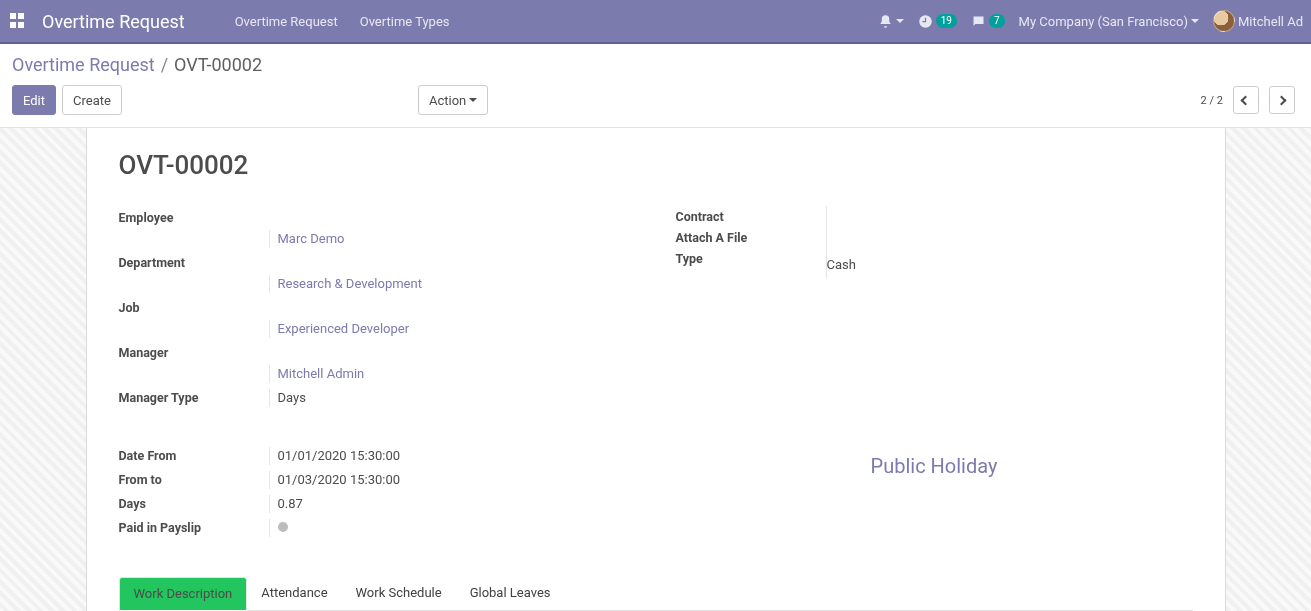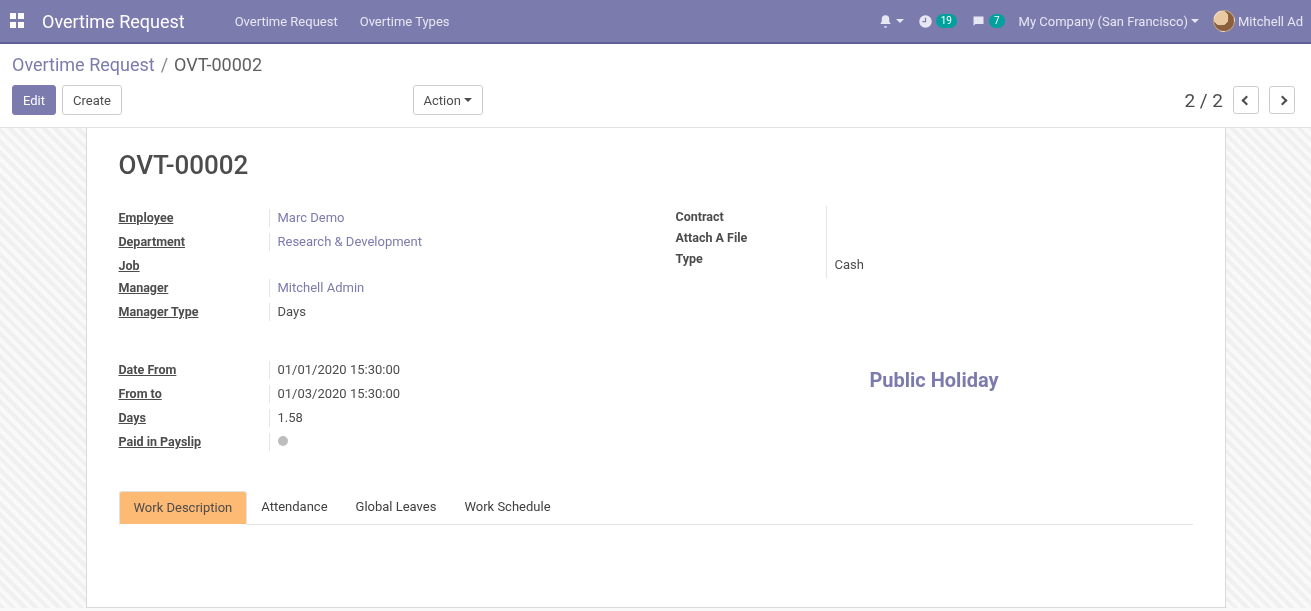--- a/index.html
+++ b/index.html
@@ -24,56 +24,56 @@
 
   
   .o_cp { background:#fff; border-bottom:1px solid #e2e2e2; padding:10px 16px 12px 12px; }
   .breadcrumbs { font-size:18px; color:#7c7bad; margin-bottom:10px; display:flex; align-items:center; gap:6px;}
   .breadcrumbs .sep { color:#888; }
   .breadcrumbs .current { color:#5f5f5f; }
   .cp_row { display:flex; align-items:center; }
   .btn { display:inline-flex; align-items:center; justify-content:center; height:30px; padding:0 10px; border:1px solid #ccc; background:#fff; color:#4c4c4c; border-radius:3px; cursor:pointer; font-size:13px;}
   .btn.primary { background:#7c7bad; color:#ffffff; border:1px solid #7c7bad; }
   .action_group { margin-left:auto; margin-right:auto; position:relative; left:-40px;}
-  .pager { margin-left:auto; display:flex; align-items:center; gap:10px; color:#4c4c4c; font-size:19px;}
+  .pager { margin-left:auto; display:flex; align-items:center; gap:10px; color:#4c4c4c; font-size:11px;}
   .pager .arrow { width:26px; height:28px; border:1px solid #ccc; background:#fff; display:flex; align-items:center; justify-content:center; border-radius:3px; cursor:pointer;}
   .chev { width:7px; height:7px; border-left:2px solid #4c4c4c; border-bottom:2px solid #4c4c4c; display:inline-block;}
   .chev.left { transform:rotate(45deg);}
   .chev.right{ transform:rotate(-135deg);}
 
   
   .view_bg { width:100%; padding:0; background: repeating-linear-gradient(45deg,#f0f0f0 0 4px,#f9f9f9 4px 8px); min-height:480px; display:flex; justify-content:center;}
   
   
   .o_sheet { width:1140px; background:#fff; border:1px solid #d9d9d9; border-top:none; padding:18px 32px 40px 32px; margin-top:0;}
   .rec_title { font-size:26px; color:#4c4c4c; font-weight:500; margin:4px 0 26px 0;}
   
   .o_group_row { display:flex; }
   .o_group { flex:1; }
   .field_row { display:flex; align-items:flex-start; padding:3px 0; font-size:13px;}
   .flabel { width:150px; color:#4c4c4c; font-weight:700; font-size:12.5px; }
   .fval  { flex:1; color:#4c4c4c; border-left:1px solid #e5e5e5; padding-left:8px; min-height:18px;}
-  .fval.link { color:#7c7bad; cursor:pointer;}
+  .fval.link { color:#7c7bad; cursor:pointer;margin-top:21px;}
   .right_group .flabel { width:150px;}
   .right_group { border-left:0; padding-left:0; }
   
   .group_spacer { height:34px; }
   
-  .pub_h { color:#7c7bad; font-size:20px; font-weight:700; text-align:center; margin-top:10px;}
+  .pub_h { color:#7c7bad; font-size:20px; font-weight:400; text-align:center; margin-top:10px;}
   
   .dot_unchecked { width:10px; height:10px; border-radius:50%; background:#bdbdbd; display:inline-block;}
 
   
   .o_tabs { margin-top:36px; display:flex; border-bottom:1px solid #e2e2e2; }
   .o_tab { padding:8px 14px 9px 14px; color:#404040; cursor:pointer; font-size:13px; position:relative; top:1px;}
-  .o_tab.active { color:#4c4c4c; border:1px solid #e2e2e2; border-bottom:1px solid #fff; border-radius:3px 3px 0 0; background:#fdba74;}
+  .o_tab.active { color:#4c4c4c; border:1px solid #e2e2e2; border-bottom:1px solid #fff; border-radius:3px 3px 0 0; background:#22c55e;}
   
   .left_group .fval { border-left:1px solid #e5e5e5;}
   .left_group { padding-right:40px; }
-  .left_group .flabel{ padding-top:1px;text-decoration:underline;}
+  .left_group .flabel{ padding-top:1px;}
   .left_group .fval{ padding-top:1px;}
   
   .icon-svg{ width:15px; height:15px; fill:#e7e6f3;}
   
   
   .o_group_row.top .right_group .fval{ border-left:none; padding-left:8px; }
   .o_group_row.top .right_group .flabel{ width:140px;}
   .o_group_row.top .right_group{ padding-left:0;}
   .right_field_block{ border-left:1px solid #e5e5e5; }
   
@@ -162,20 +162,21 @@
         <div class="field_row">
             <div class="flabel">Employee</div>
             <div class="fval link">Marc Demo</div>
           </div>
         <div class="field_row">
             <div class="flabel">Department</div>
             <div class="fval link">Research &amp; Development</div>
           </div>
         <div class="field_row">
             <div class="flabel">Job</div>
+            <div class="fval link">Experienced Developer</div>
           </div>
         <div class="field_row">
             <div class="flabel">Manager</div>
             <div class="fval link">Mitchell Admin</div>
           </div>
         <div class="field_row">
             <div class="flabel">Manager Type</div>
             <div class="fval">Days</div>
           </div>
       </div>
@@ -185,21 +186,21 @@
             <div class="field_row">
                 <div class="flabel" style="width:auto">Contract</div>
               </div>
             <div class="field_row">
                 <div class="flabel" style="width:auto">Attach A File</div>
               </div>
             <div class="field_row">
                 <div class="flabel" style="width:auto">Type</div>
               </div>
           </div>
-          <div class="right_field_block" style="flex:1; padding-left:8px;">
+          <div class="right_field_block" style="flex:1; ">
             <div class="field_row">
                 <div class="fval" style="border:none;padding-left:0;"></div>
               </div>
             <div class="field_row">
                 <div class="fval" style="border:none;padding-left:0;"></div>
               </div>
             <div class="field_row">
                 <div class="fval" style="border:none;padding-left:0;">Cash</div>
               </div>
           </div>
@@ -214,32 +215,32 @@
         <div class="field_row">
             <div class="flabel">Date From</div>
             <div class="fval">01/01/2020 15:30:00</div>
           </div>
         <div class="field_row">
             <div class="flabel">From to</div>
             <div class="fval">01/03/2020 15:30:00</div>
           </div>
         <div class="field_row">
             <div class="flabel">Days</div>
-            <div class="fval">1.58</div>
+            <div class="fval">0.87</div>
           </div>
         <div class="field_row">
             <div class="flabel">Paid in Payslip</div>
             <div class="fval"><span class="dot_unchecked"></span></div>
           </div>
       </div>
       <div class="o_group right_group">
         <div class="pub_h">Public Holiday</div>
       </div>
     </div>
 
     <div class="o_tabs">
       <div class="o_tab active">Work Description</div>
       <div class="o_tab">Attendance</div>
+      <div class="o_tab">Work Schedule</div>
       <div class="o_tab">Global Leaves</div>
-      <div class="o_tab">Work Schedule</div>
     </div>
   </div>
 </div>
 
 </body></html>

